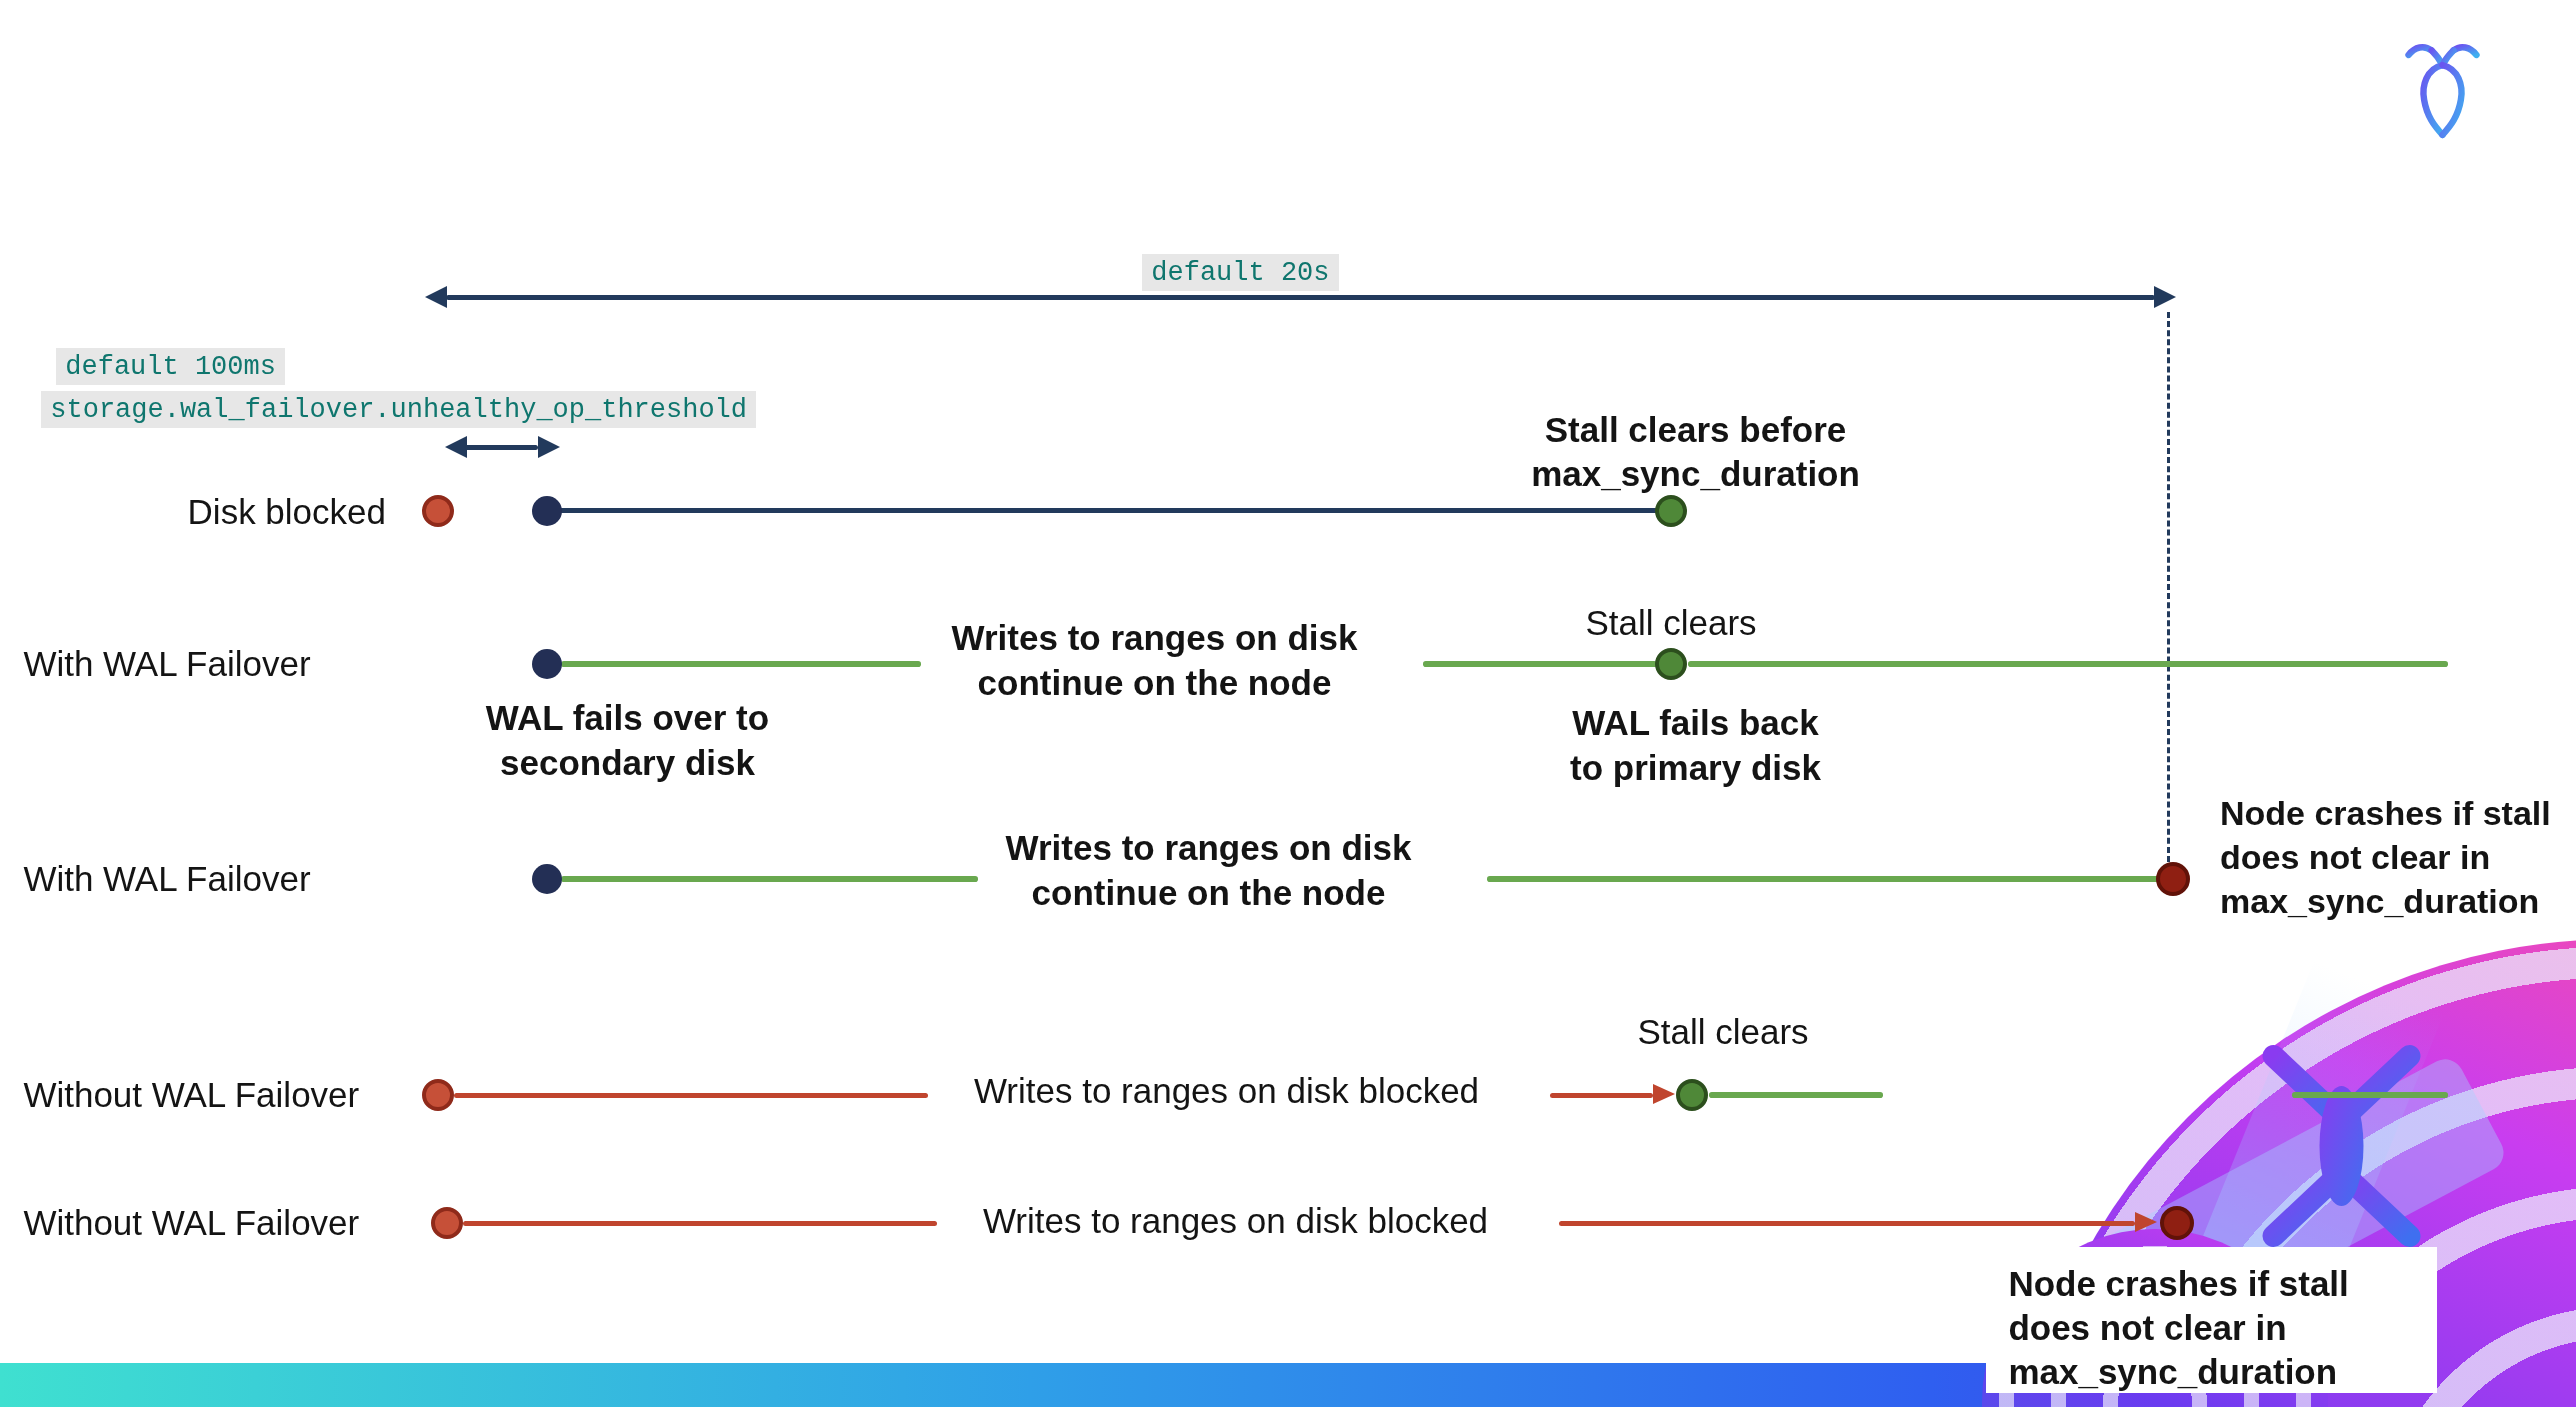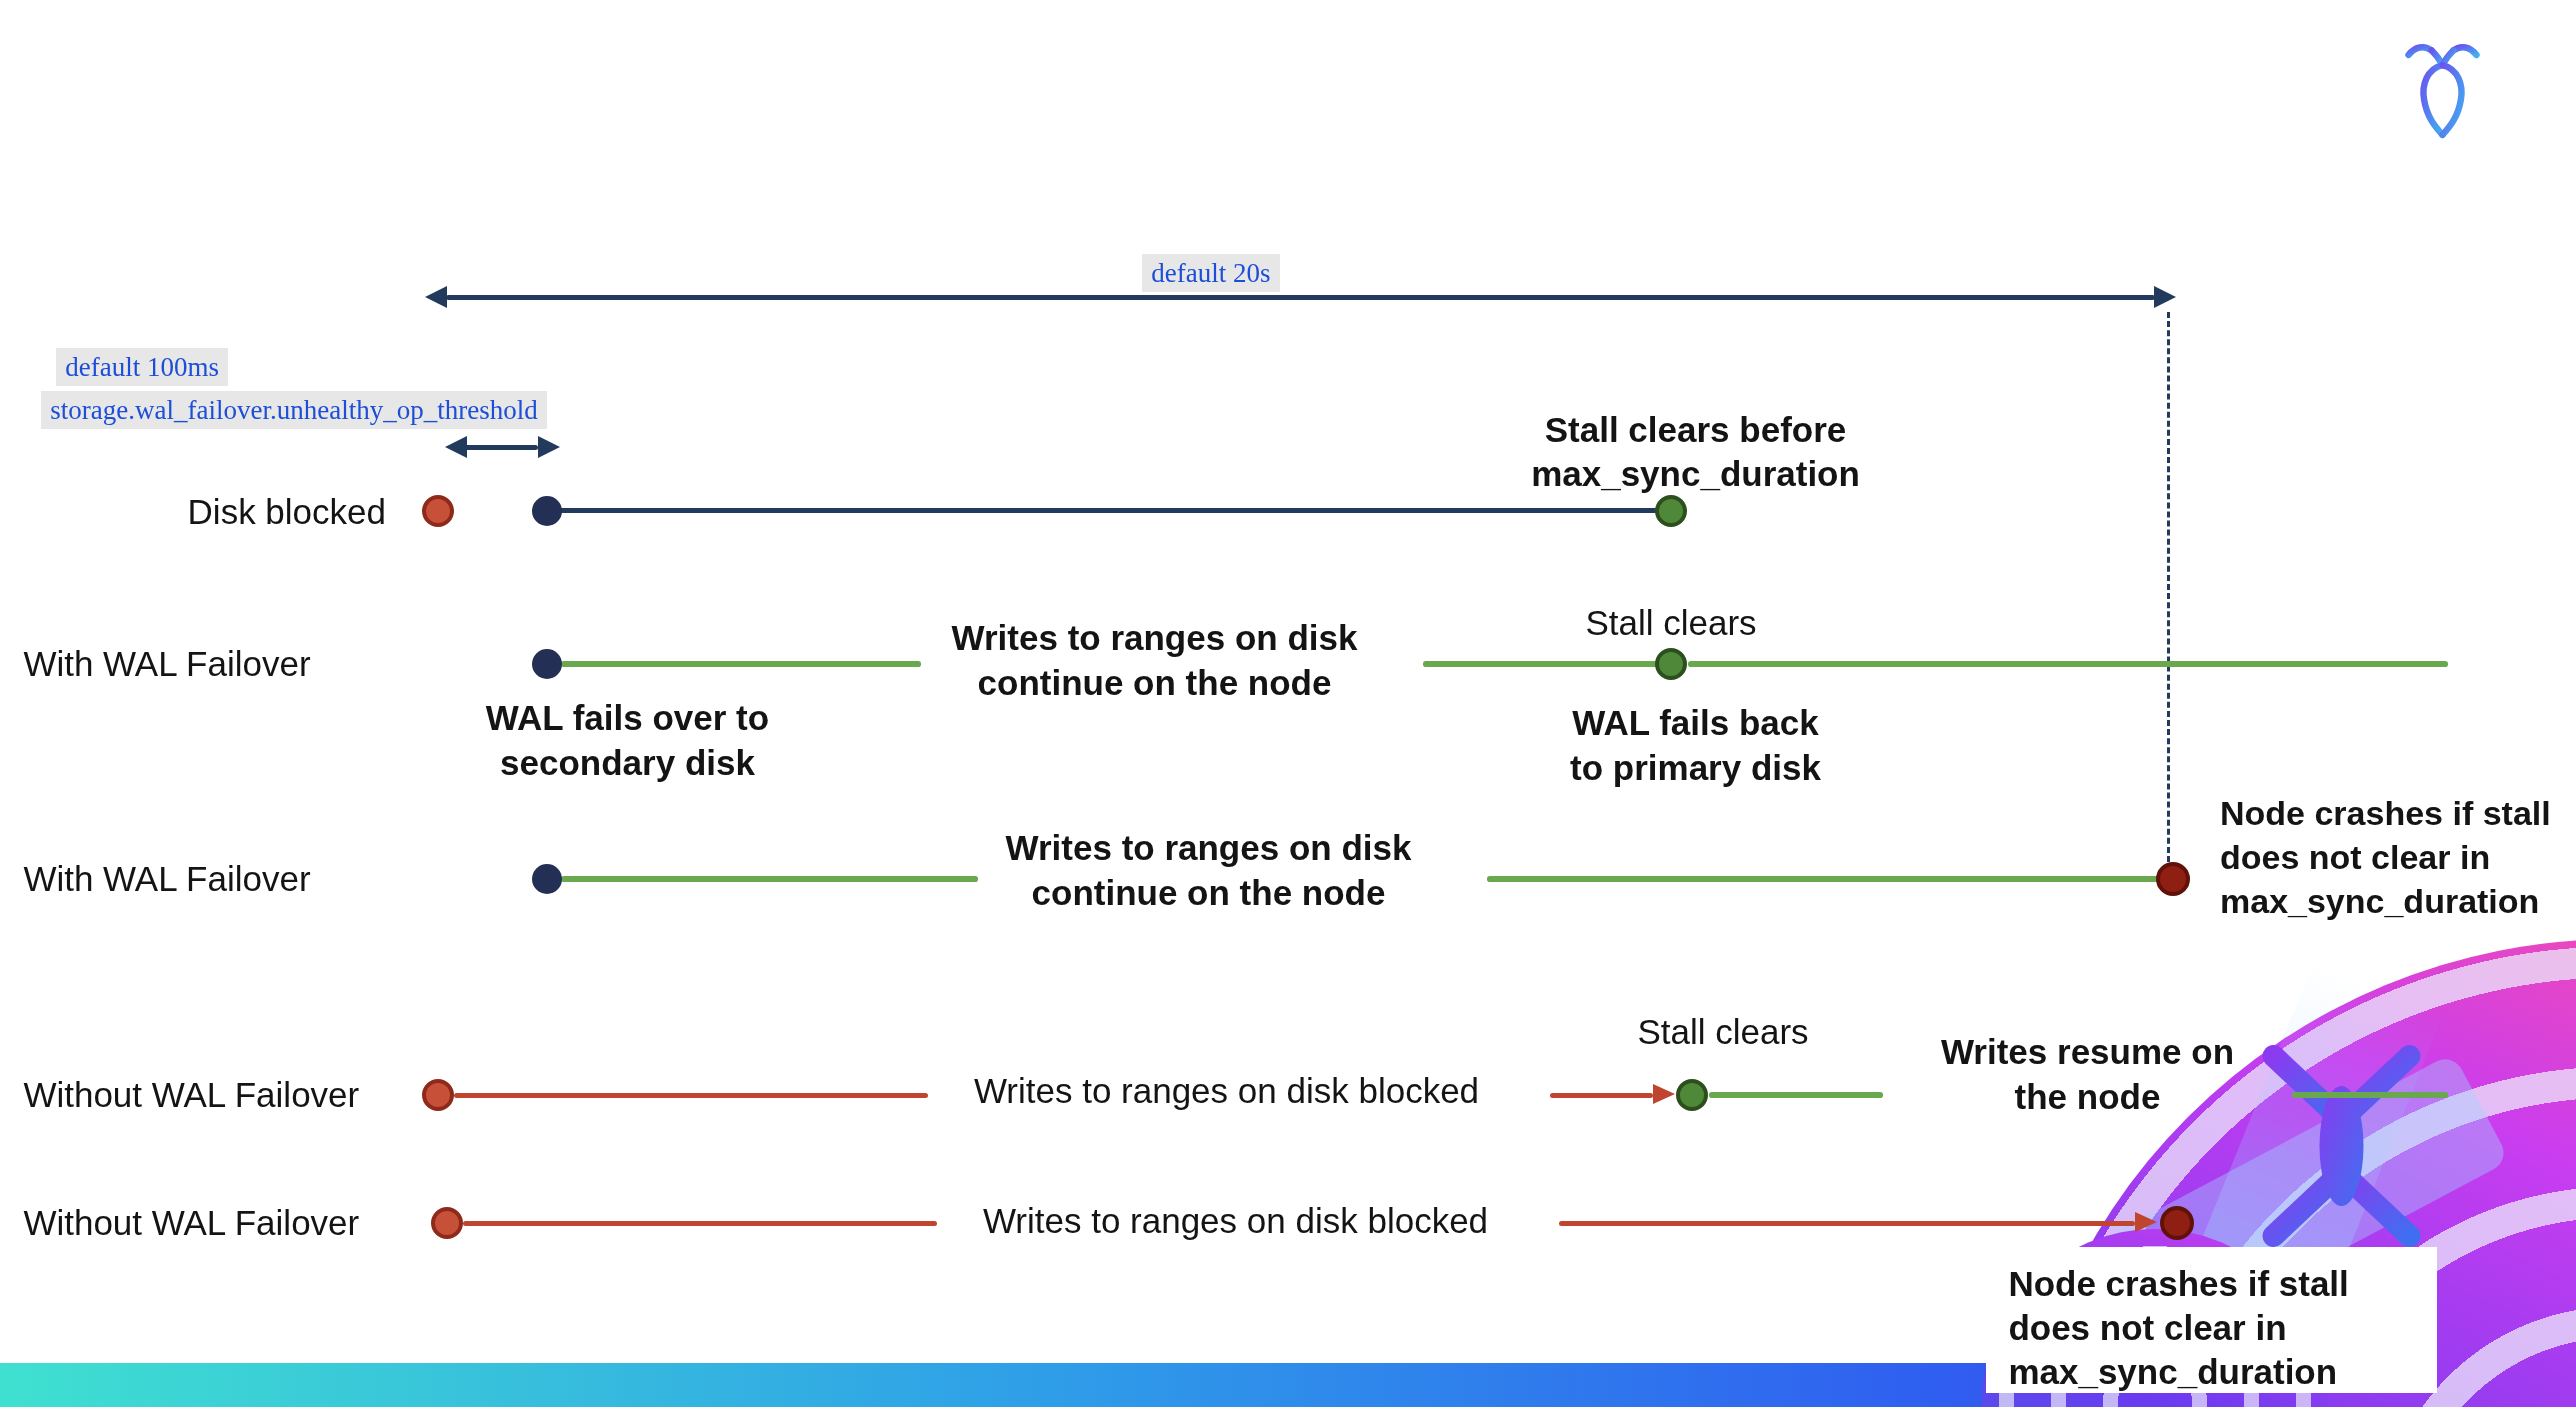--- a/index.html
+++ b/index.html
@@ -5,22 +5,22 @@
   html,body{margin:0;padding:0;background:#ffffff;}
   #slide{
     position:relative;width:2576px;height:1408px;background:#ffffff;
     overflow:hidden;font-family:"Liberation Sans",sans-serif;color:#141414;
   }
   .title{
     position:absolute;left:62px;top:36px;font-size:93px;font-weight:800;
     letter-spacing:-2.8px;color:#0c0c0c;z-index:4;
   }
   .mono{
-    position:absolute;font-family:Liberation Serif, serif;font-size:27px;
-    background:#e7e7e7;color:#1d4ed8;padding:3.7px 9.3px;z-index:4;white-space:nowrap;
+    position:absolute;font-family:Liberation Mono, monospace;font-size:27px;
+    background:#e7e7e7;color:#0f766e;padding:3.7px 9.3px;z-index:4;white-space:nowrap;
   }
   .txt{position:absolute;font-size:35px;line-height:45px;color:#141414;z-index:4;}
   .pre{white-space:pre-line;font-weight:bold;}
   .center{text-align:center;}
   .right{text-align:right;}
   .rowlabel{position:absolute;font-size:35px;line-height:41px;color:#141414;z-index:4;white-space:nowrap;}
   .hl{position:absolute;border-radius:2.8px;z-index:3;}
   .navy-l{height:4.7px;background:#223a5c;}
   .green-l{height:5.6px;background:#69a84f;}
   .red-l{height:4.7px;background:#c0452e;}
@@ -158,22 +158,20 @@
 
   <div class="rowlabel" style="left:23.4px;top:1074px;">Without WAL Failover</div>
   <div class="dot dot-red" style="left:438px;top:1095px;"></div>
   <div class="hl red-l" style="left:454px;top:1093px;width:474px;"></div>
   <div class="txt center" style="left:946px;top:1068px;width:561px;">Writes to ranges on disk  blocked</div>
   <div class="hl red-l" style="left:1550px;top:1093px;width:103px;"></div>
   <div class="ah ah-right-red" style="left:1653px;top:1084px;"></div>
   <div class="dot dot-green" style="left:1692px;top:1095px;"></div>
   <div class="txt center" style="left:1583px;top:1009px;width:280px;">Stall clears</div>
   <div class="hl green-l" style="left:1709px;top:1092px;width:174px;"></div>
-  <div class="txt pre center" style="left:1877px;top:1029px;width:421px;">Writes resume on
-the node</div>
   <div class="hl green-l" style="left:2292px;top:1092px;width:156px;"></div>
 
   <div class="rowlabel" style="left:23.4px;top:1202px;">Without WAL Failover</div>
   <div class="dot dot-red" style="left:447px;top:1223px;"></div>
   <div class="hl red-l" style="left:463px;top:1221px;width:474px;"></div>
   <div class="txt center" style="left:955px;top:1198px;width:561px;">Writes to ranges on disk  blocked</div>
   <div class="hl red-l" style="left:1559px;top:1221px;width:576px;"></div>
   <div class="ah ah-right-red" style="left:2135px;top:1212px;"></div>
   <div class="dot dot-crash" style="left:2177px;top:1223px;"></div>
   <div class="callout">

